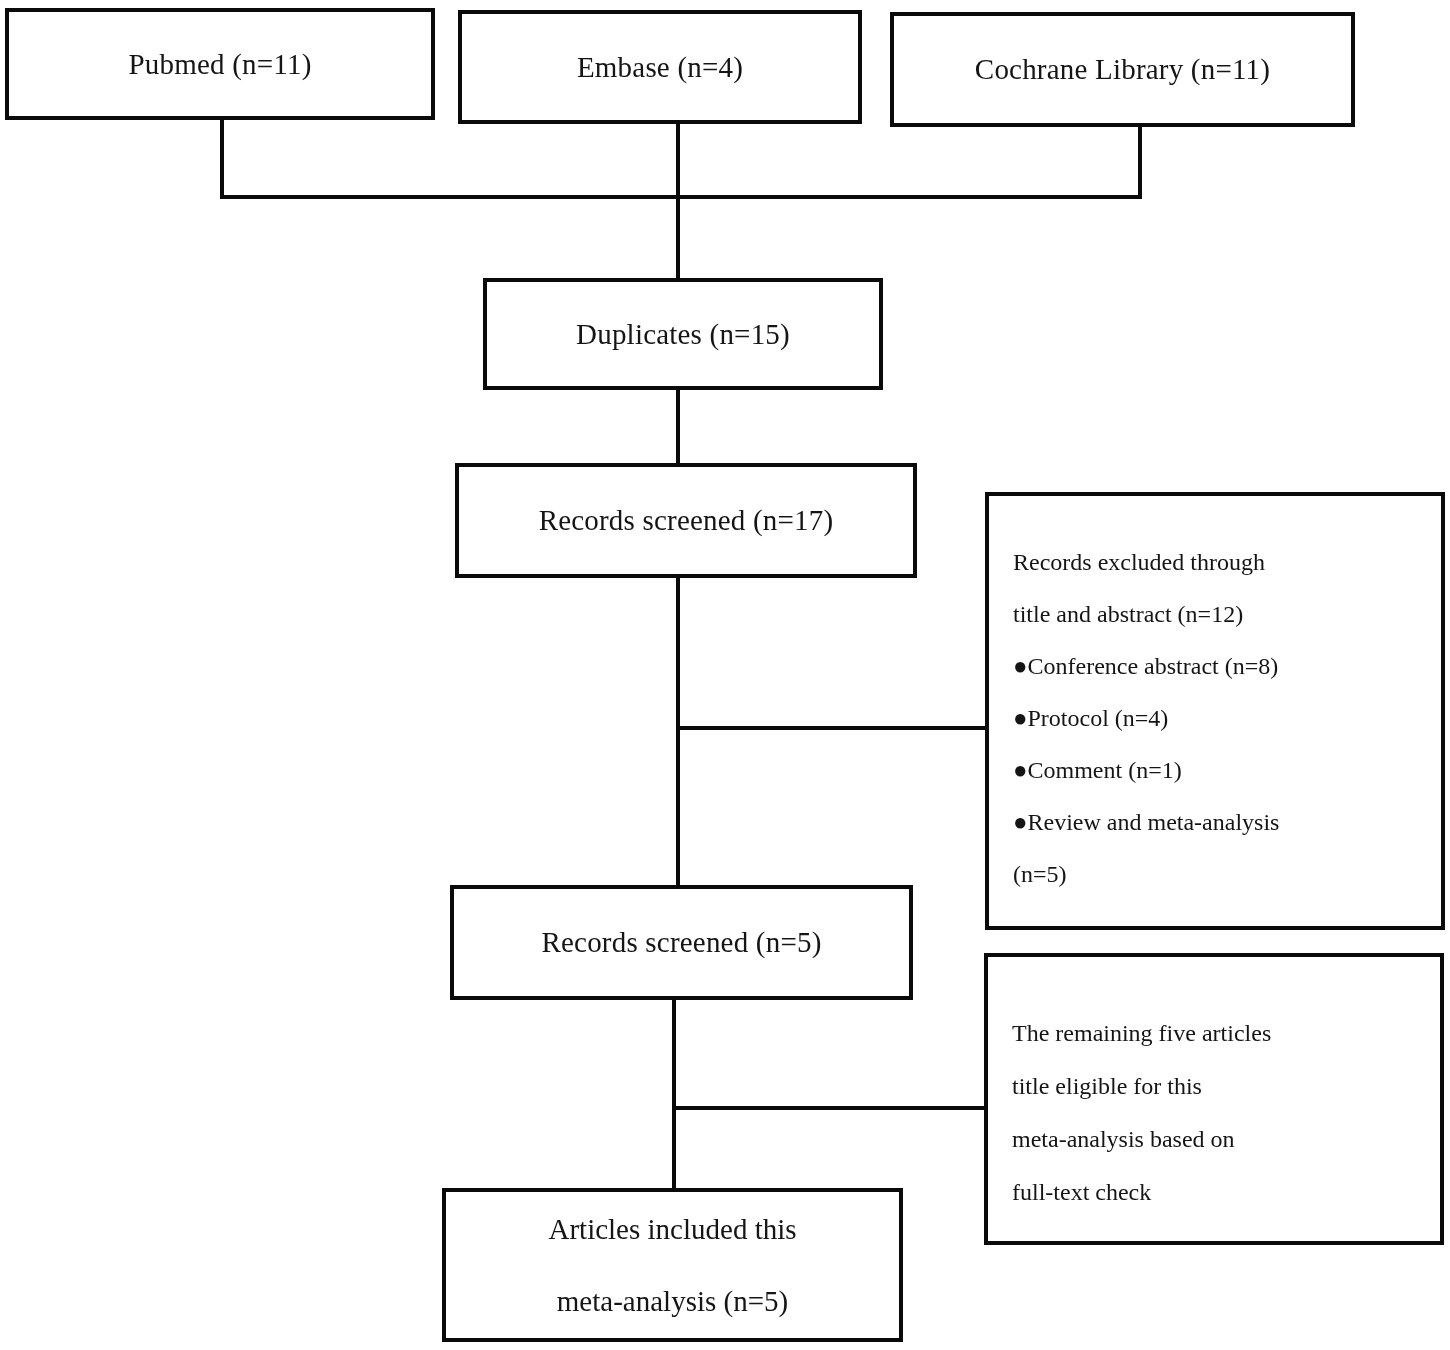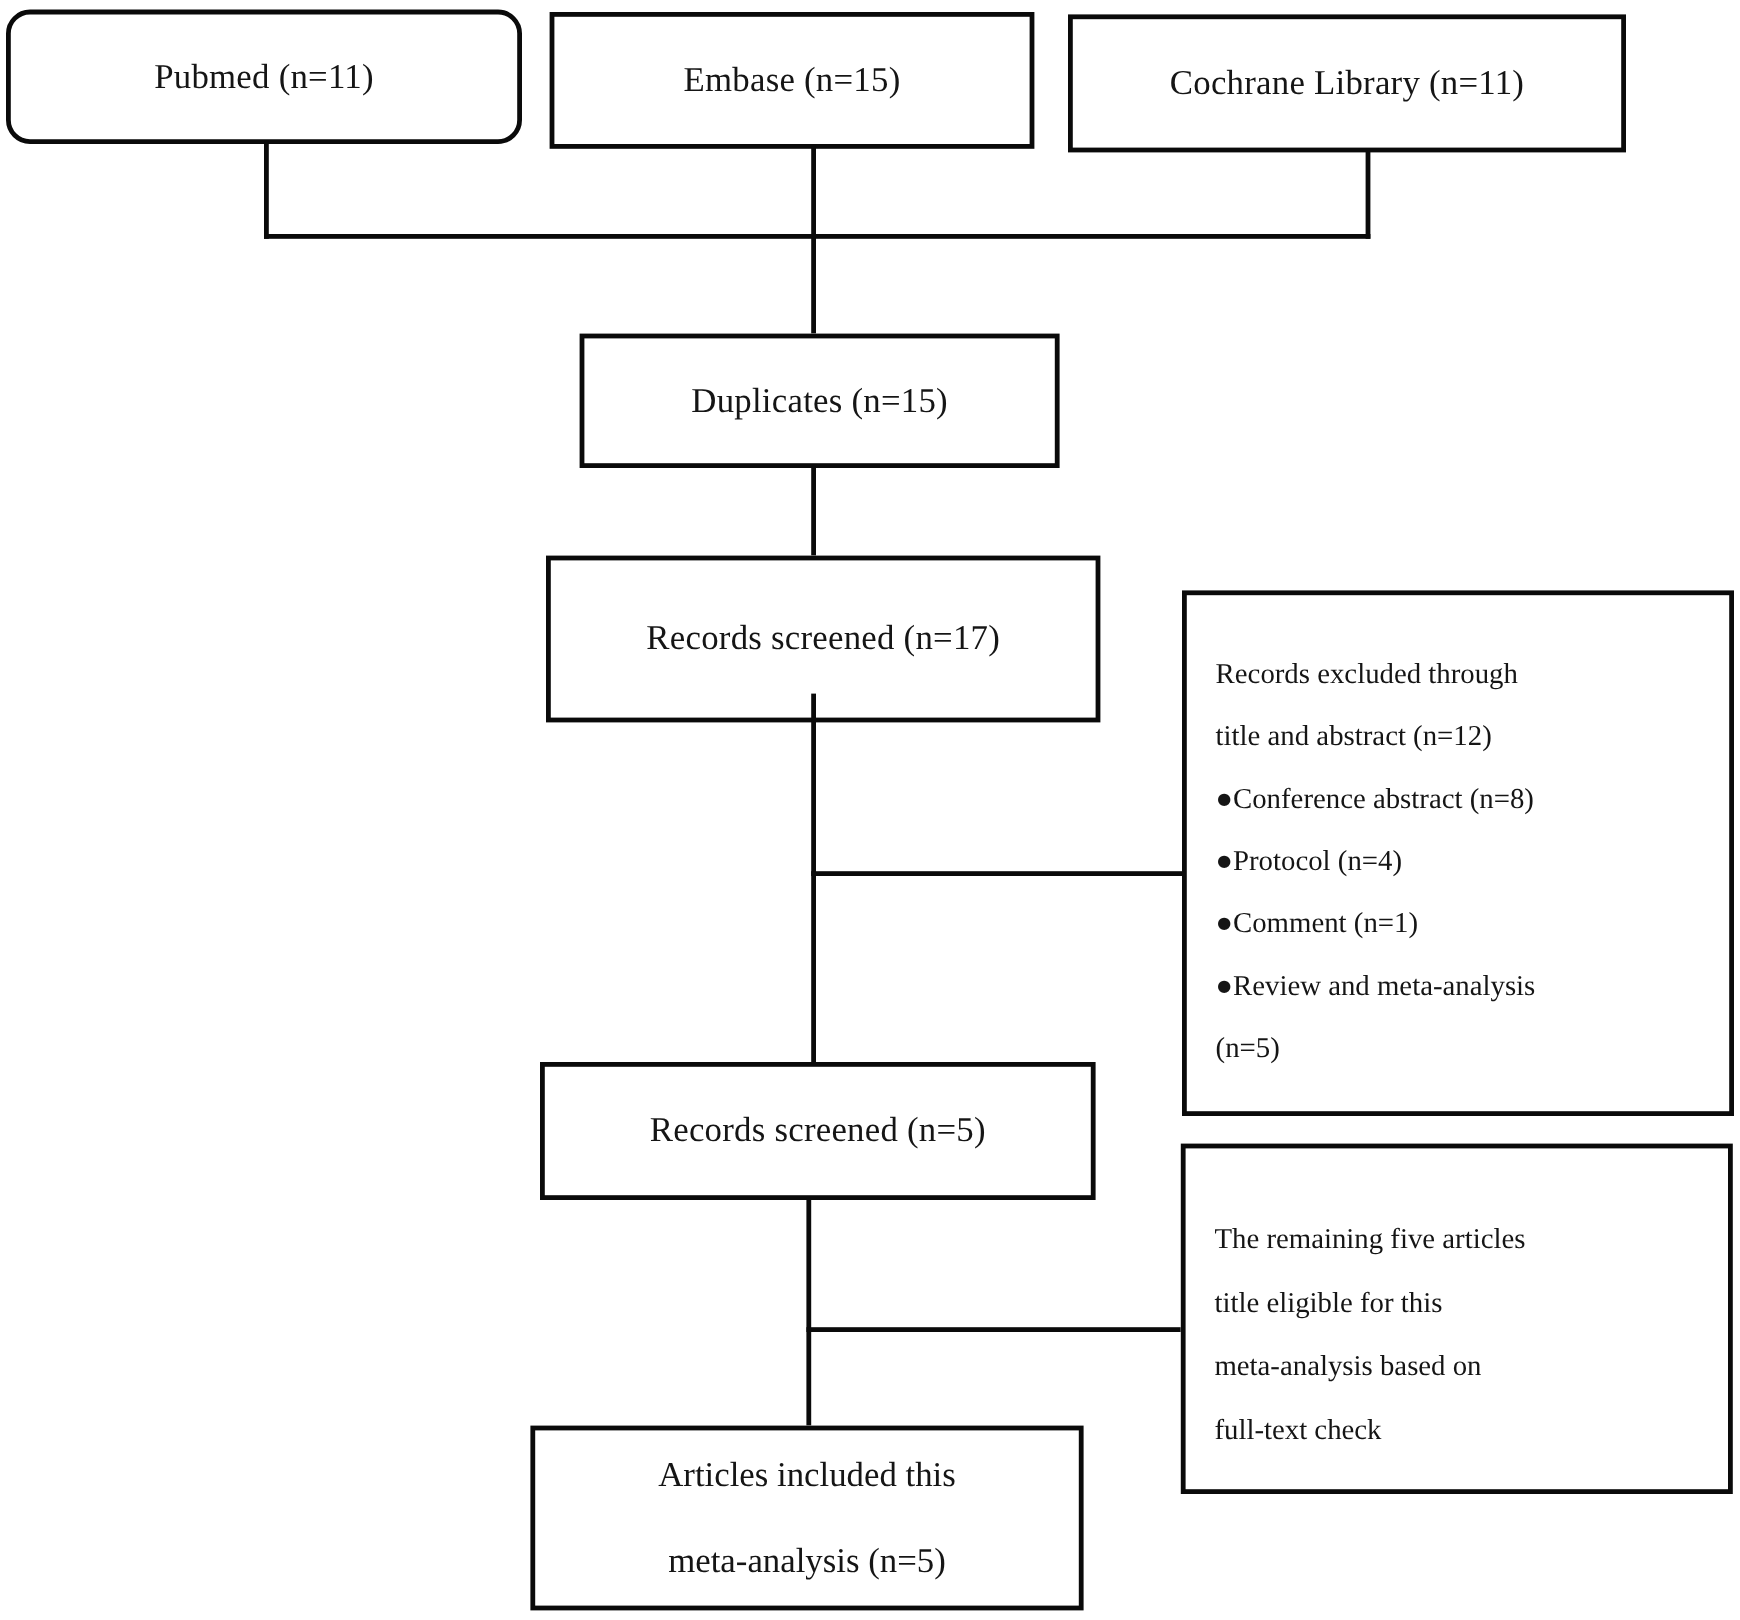--- a/index.html
+++ b/index.html
@@ -49,44 +49,44 @@
     position: absolute;
     background: #0a0a0a;
   }
   .line-row { display: block; }
 </style>
 </head>
 <body>
 
 <div id="canvas">
 
-  <div class="fc-box center-label" style="left:5px; top:8px; width:430px; height:112px;border-radius:20px;">
+  <div class="fc-box center-label" style="left:5px; top:8px; width:430px; height:112px;">
     <span>Pubmed (n=11)</span>
   </div>
 
   <div class="fc-box center-label" style="left:458px; top:10px; width:404px; height:114px;">
-    <span>Embase (n=15)</span>
+    <span>Embase (n=4)</span>
   </div>
 
   <div class="fc-box center-label" style="left:890px; top:12px; width:465px; height:115px;">
     <span>Cochrane Library (n=11)</span>
   </div>
 
   <div class="fc-line" style="left:220px; top:118px; width:4px; height:81px;"></div>
   <div class="fc-line" style="left:676px; top:122px; width:4px; height:156px;"></div>
   <div class="fc-line" style="left:1138px; top:125px; width:4px; height:74px;"></div>
   <div class="fc-line" style="left:220px; top:195px; width:922px; height:4px;"></div>
 
   <div class="fc-box center-label" style="left:483px; top:278px; width:400px; height:112px;">
     <span>Duplicates (n=15)</span>
   </div>
 
   <div class="fc-line" style="left:676px; top:390px; width:4px; height:73px;"></div>
 
-  <div class="fc-box center-label" style="left:455px; top:463px; width:462px; height:139px;">
+  <div class="fc-box center-label" style="left:455px; top:463px; width:462px; height:115px;">
     <span>Records screened (n=17)</span>
   </div>
 
   <div class="fc-line" style="left:676px; top:578px; width:4px; height:307px;"></div>
   <div class="fc-line" style="left:676px; top:726px; width:311px; height:4px;"></div>
 
   <div class="fc-box left-text" style="left:985px; top:492px; width:460px; height:438px;">
     <span class="line-row">Records excluded through</span>
     <span class="line-row">title and abstract (n=12)</span>
     <span class="line-row">●Conference abstract (n=8)</span>

